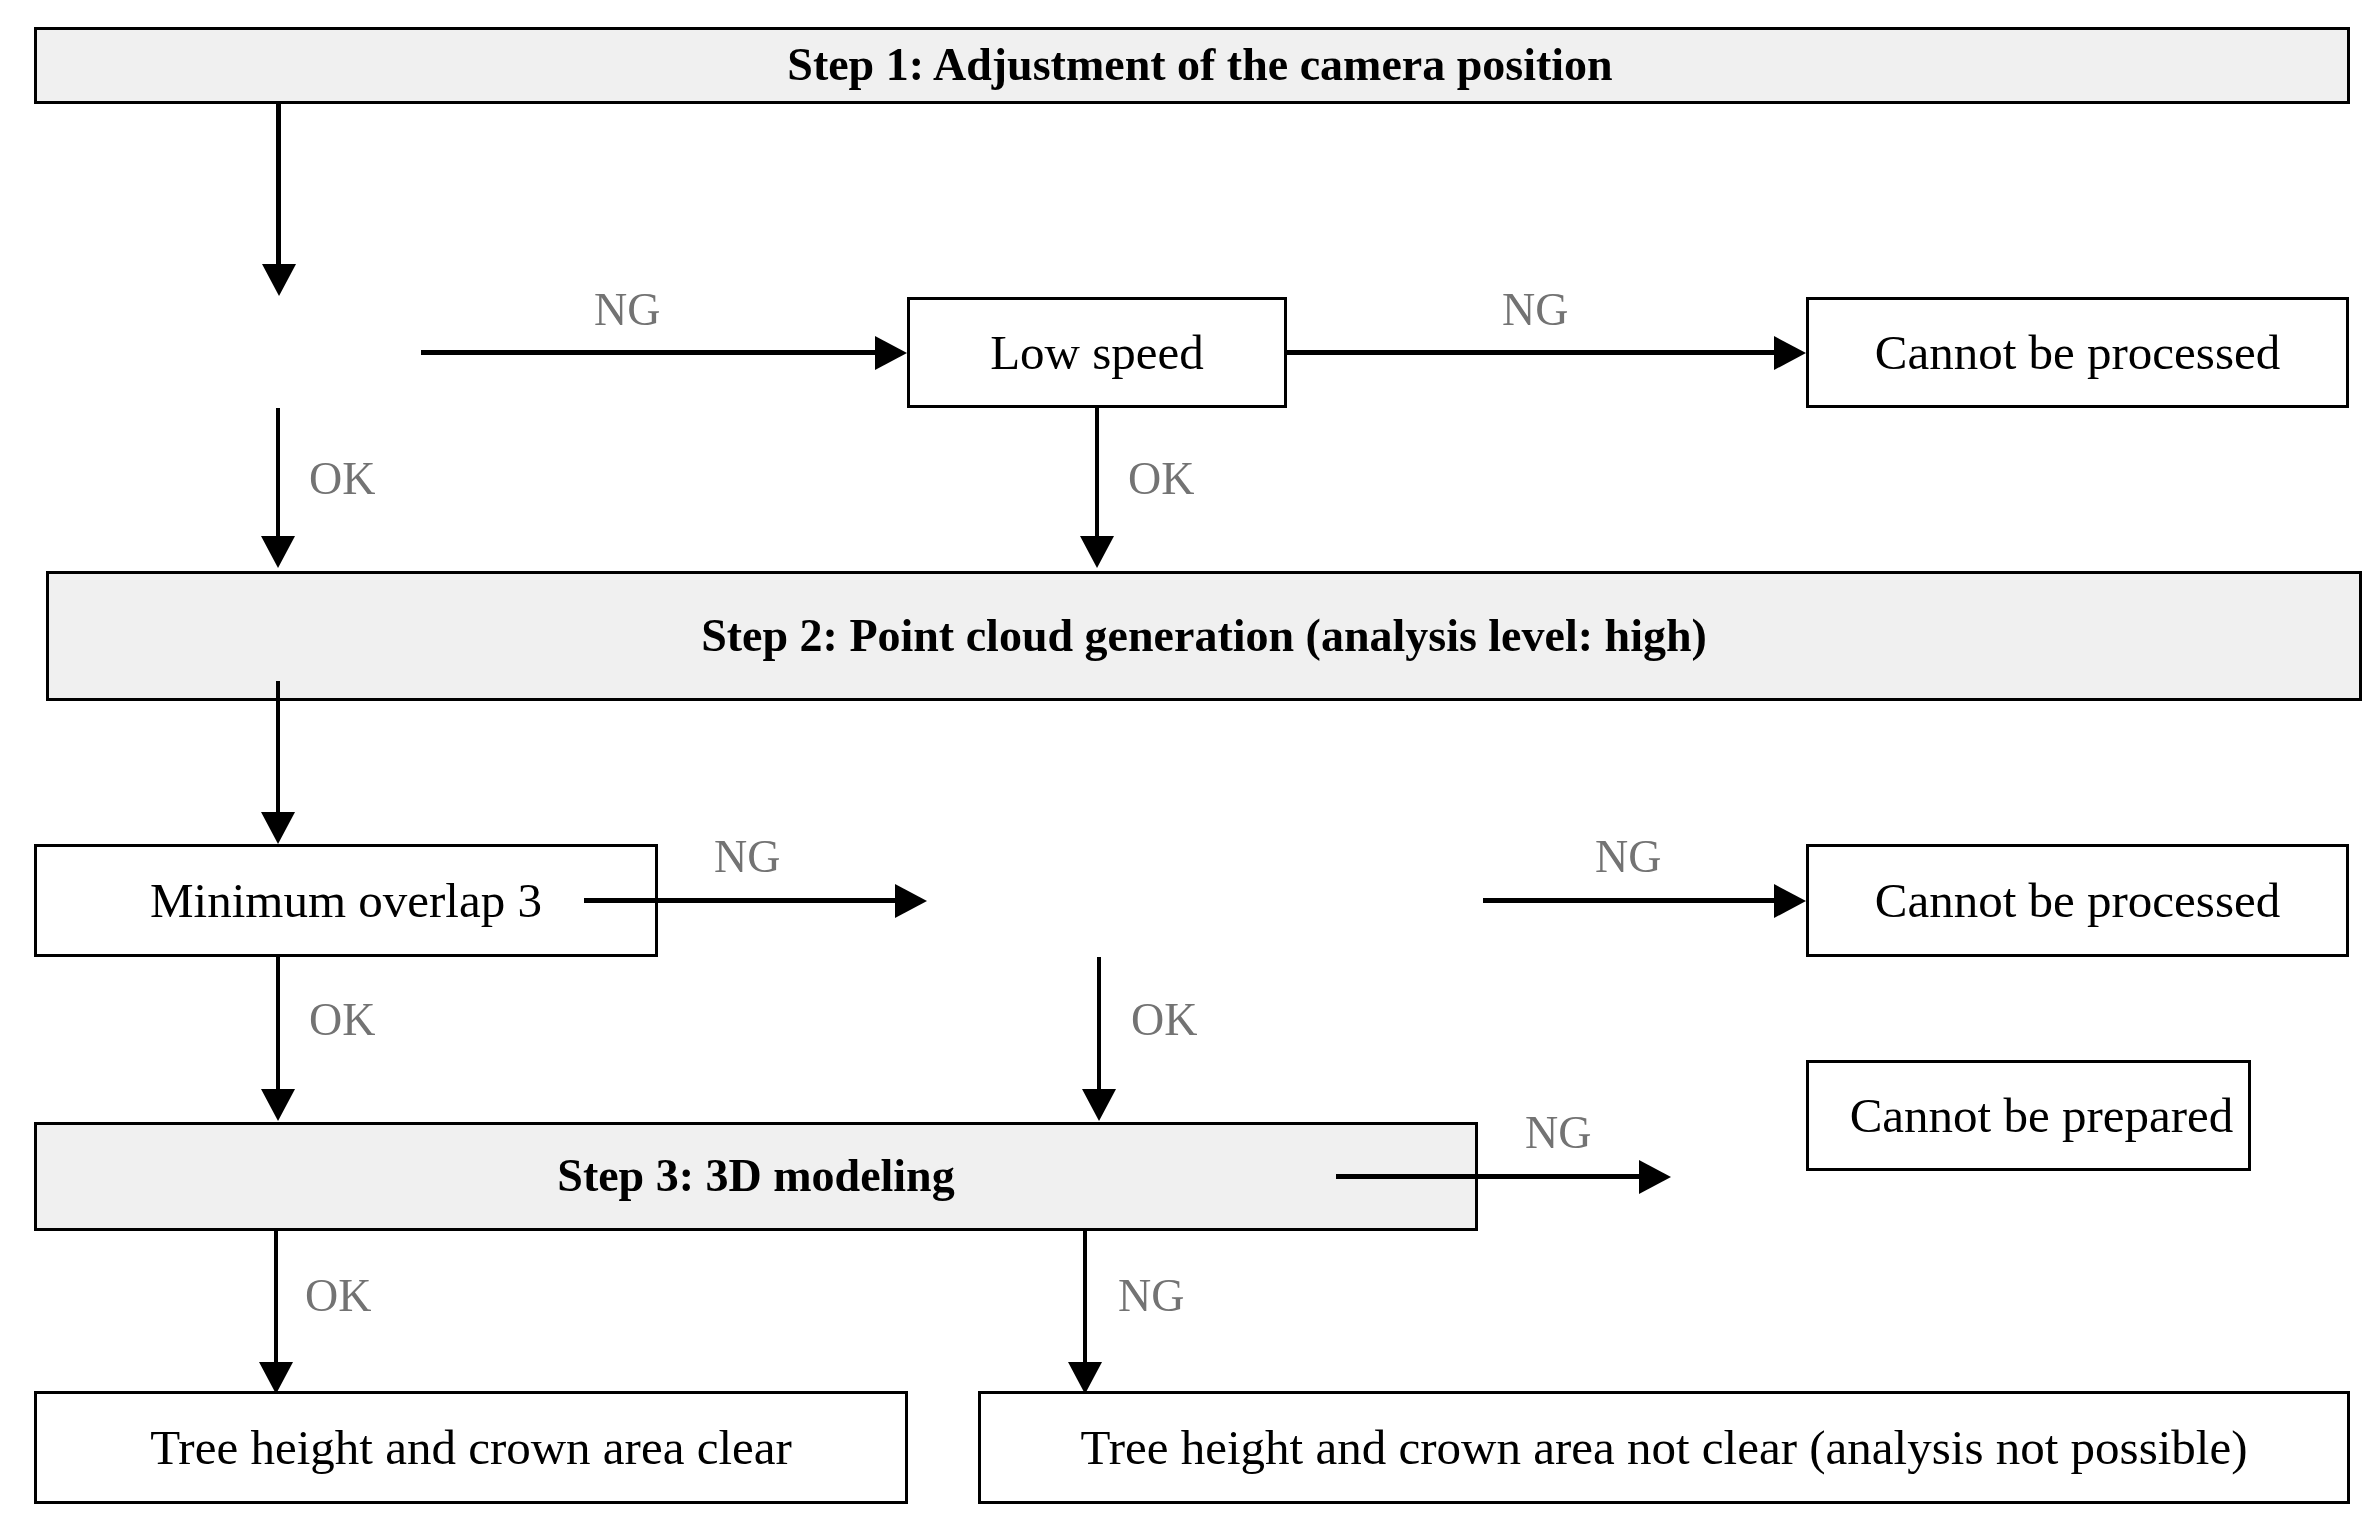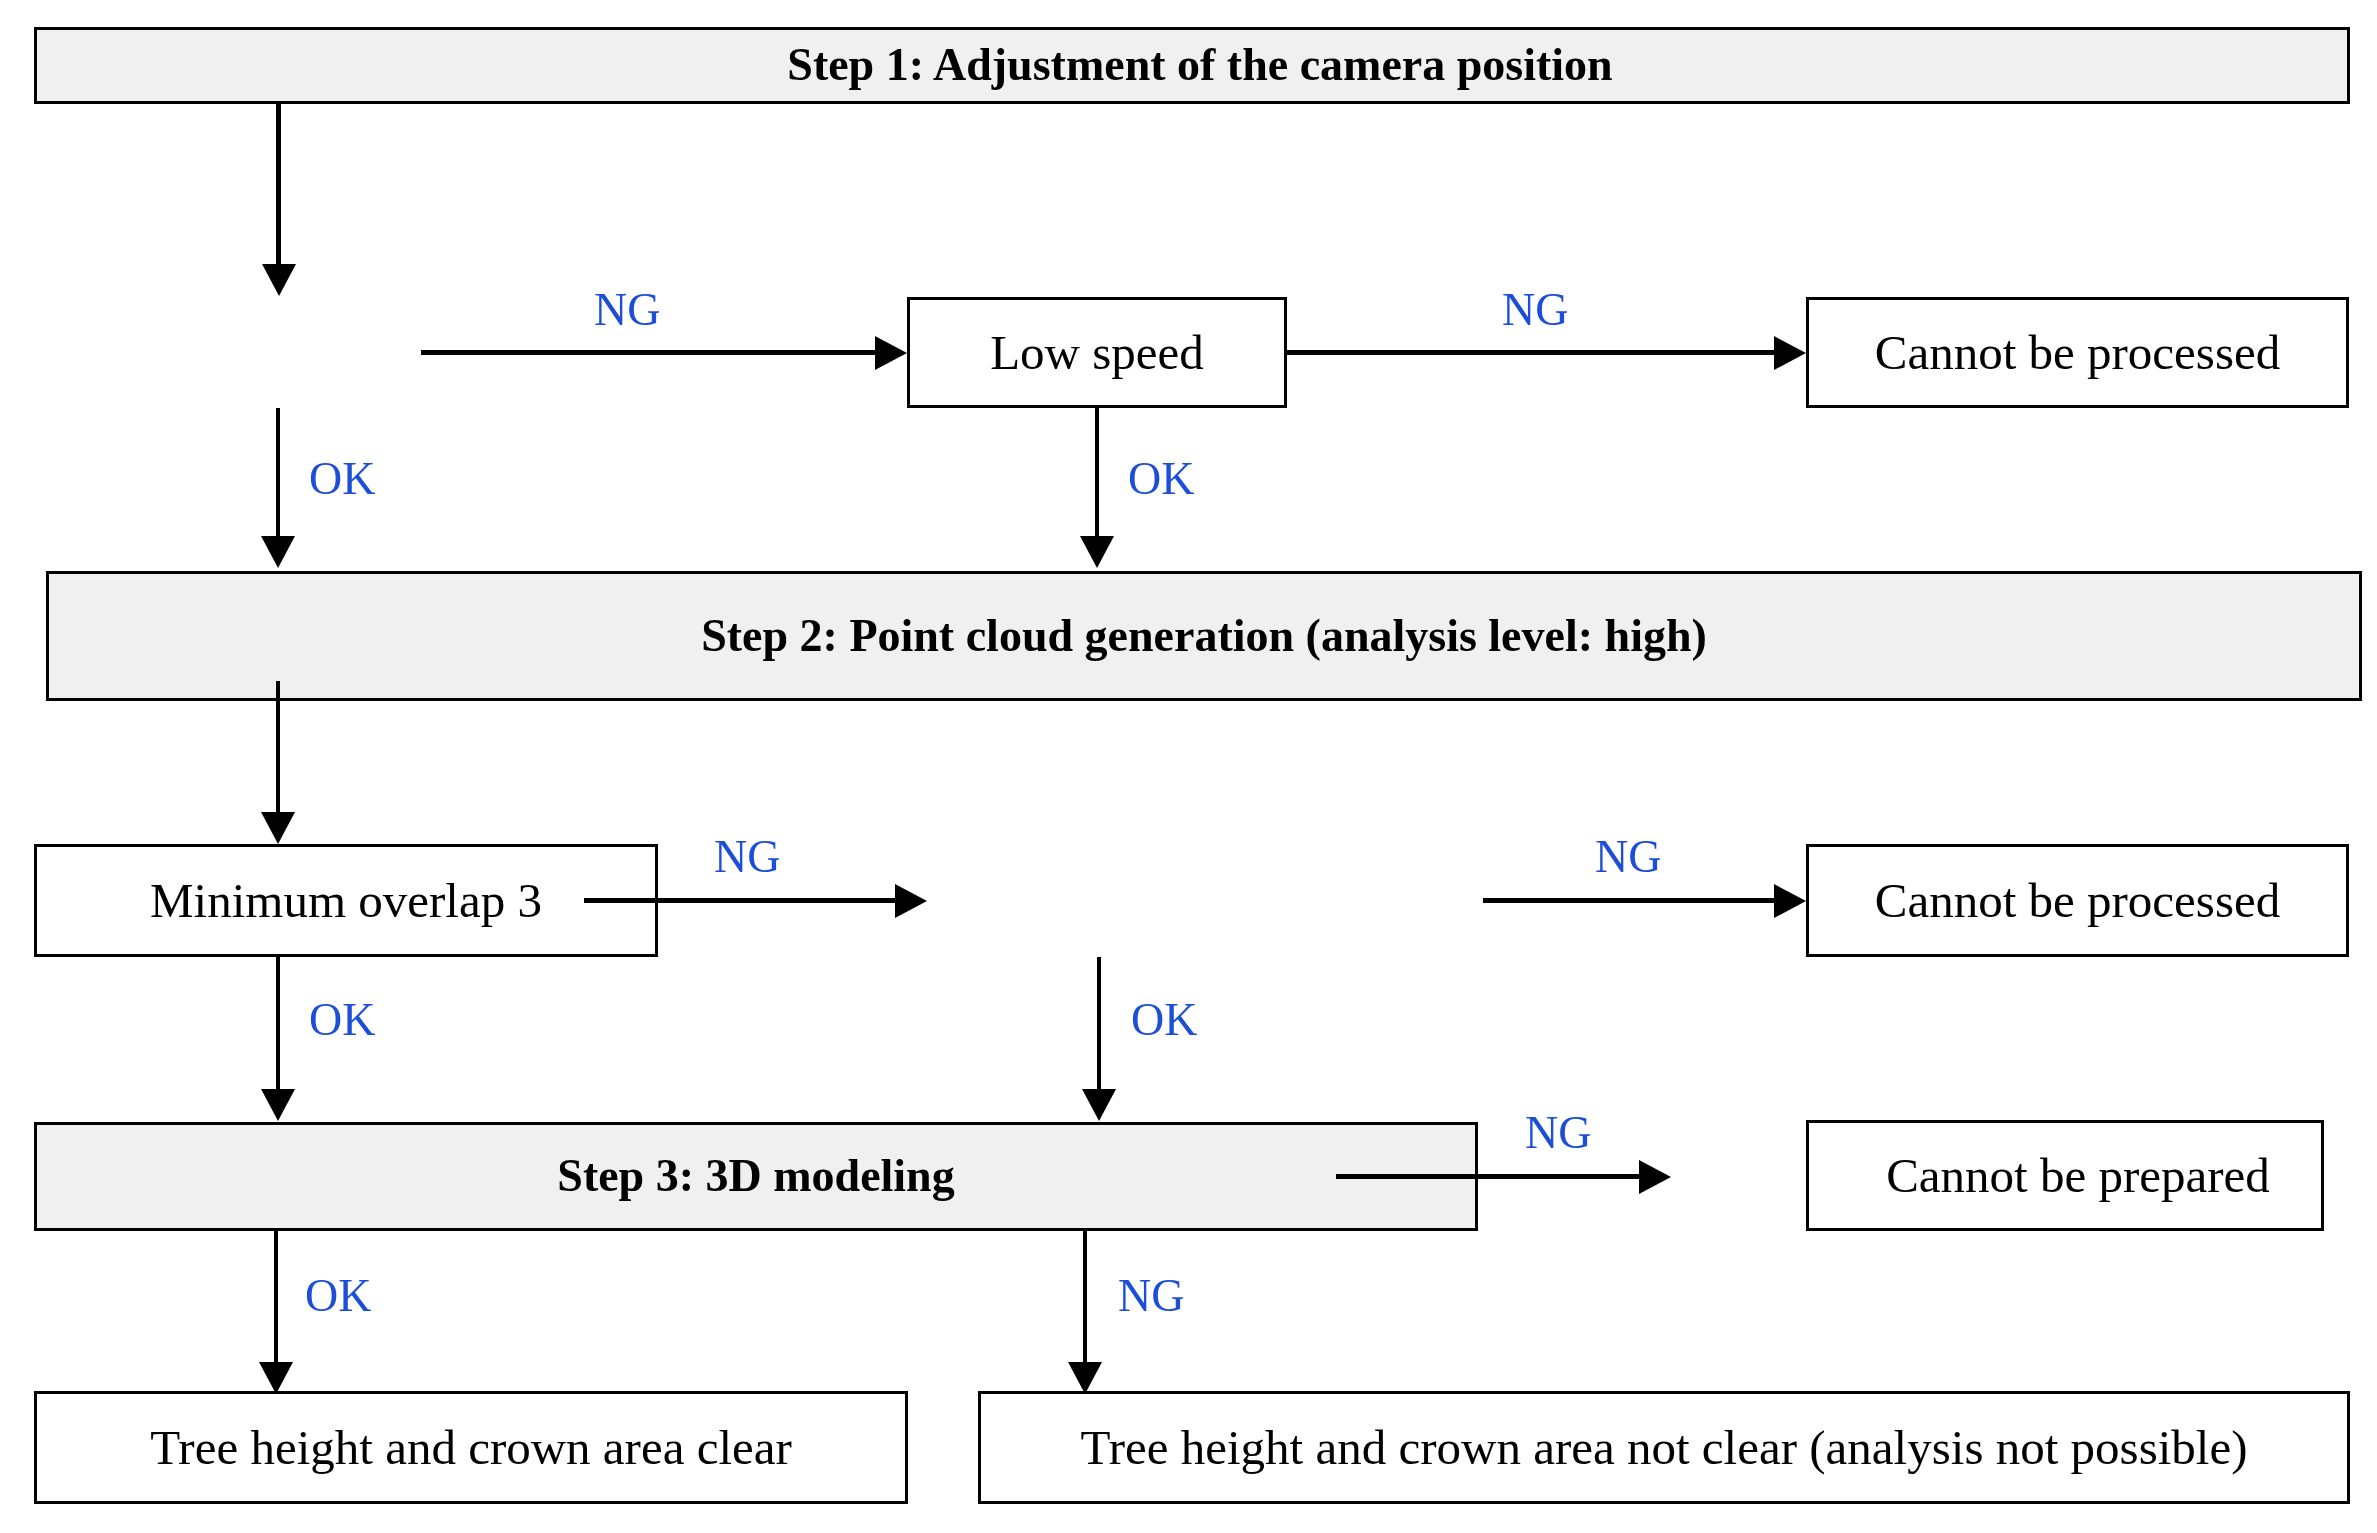--- a/index.html
+++ b/index.html
@@ -60,21 +60,21 @@
     position: absolute;
     width: 0;
     height: 0;
     border-top: 17px solid transparent;
     border-bottom: 17px solid transparent;
     border-left: 32px solid #000000;
   }
   .edge-label {
     position: absolute;
     font-size: 46px;
-    color: #1d4ed8;
+    color: #737373;
     white-space: nowrap;
     line-height: 1;
     text-align: center;
   }
 </style>
 </head>
 <body>
 
 <div id="canvas">
 
@@ -143,21 +143,21 @@
   <div class="edge-label" style="left:1131px; top:997px;">OK</div>
 
   <div class="node step" style="left:34px; top:1122px; width:1444px; height:109px;">
     <span>Step 3: 3D modeling</span>
   </div>
 
   <div class="hline" style="left:1336px; top:1174px; width:304px;"></div>
   <div class="arrow-right" style="left:1639px; top:1160px;"></div>
   <div class="edge-label" style="left:1525px; top:1110px;">NG</div>
 
-  <div class="node plain" style="left:1806px; top:1120px; width:518px; height:111px;padding-left:26px;">
+  <div class="node plain" style="left:1806px; top:1060px; width:445px; height:111px;padding-left:26px;">
     <span>Cannot be prepared</span>
   </div>
 
   <div class="vline" style="left:274px; top:1231px; width:3.5px; height:134px;"></div>
   <div class="arrow-down" style="left:259px; top:1362px;"></div>
   <div class="edge-label" style="left:305px; top:1273px;">OK</div>
 
   <div class="vline" style="left:1083px; top:1231px; width:3.5px; height:134px;"></div>
   <div class="arrow-down" style="left:1068px; top:1362px;"></div>
   <div class="edge-label" style="left:1118px; top:1273px;">NG</div>

